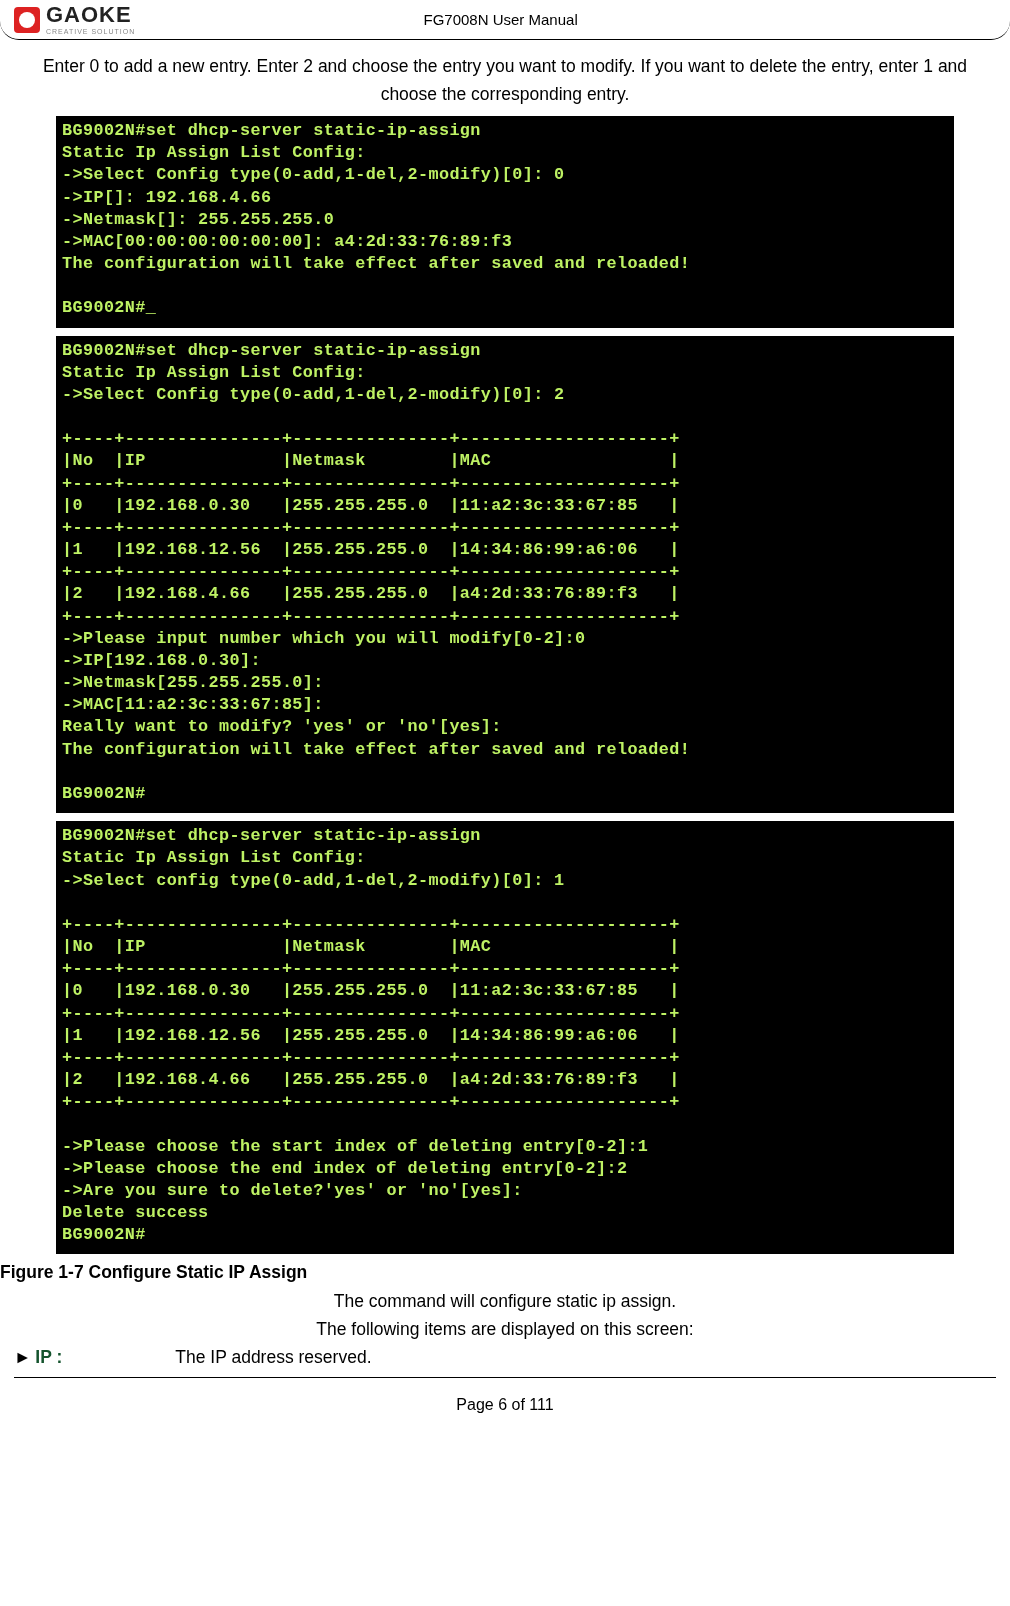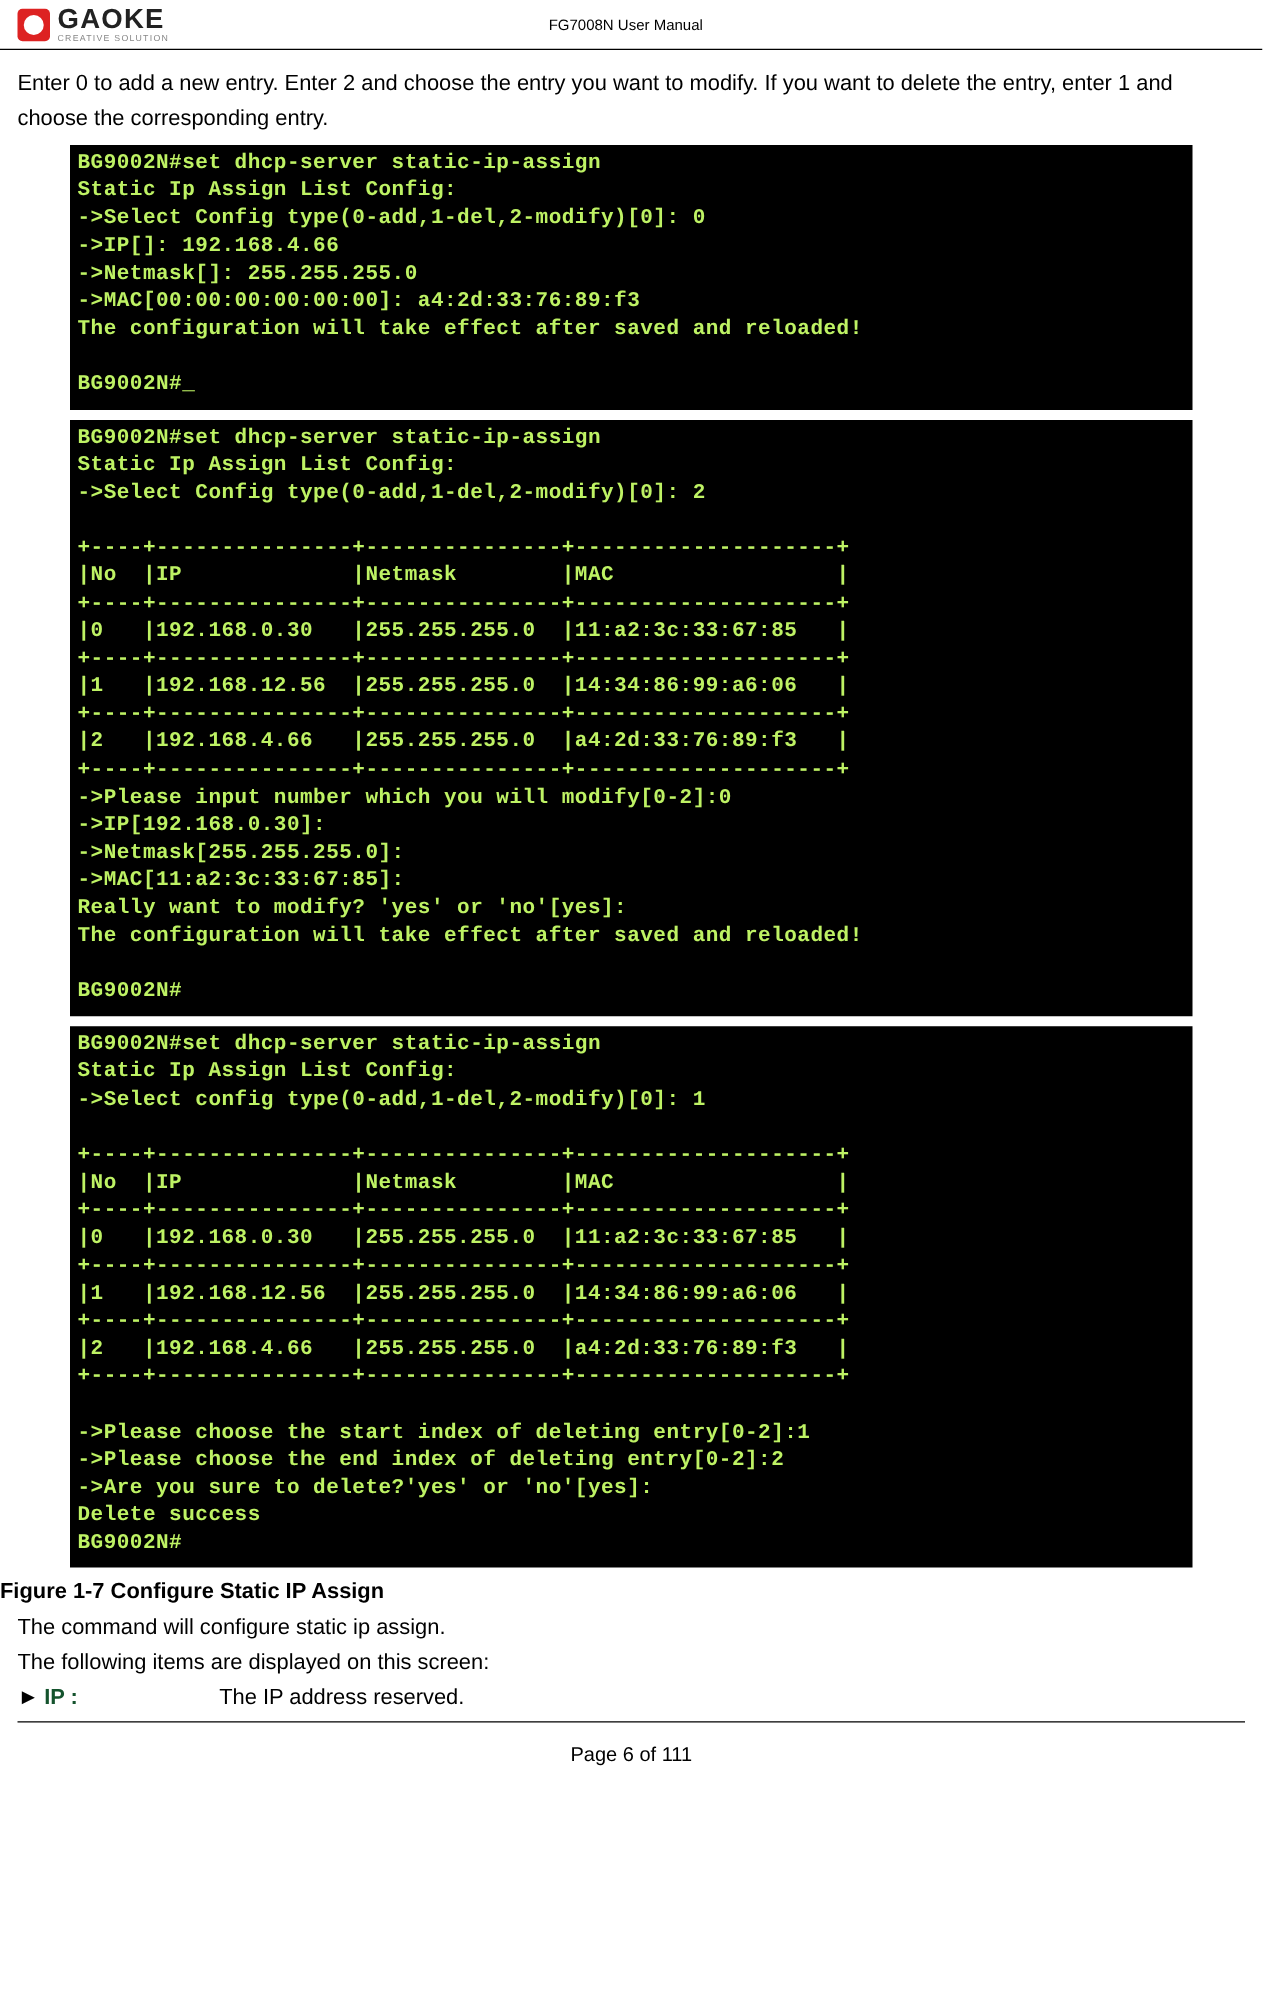--- a/index.html
+++ b/index.html
@@ -7,20 +7,21 @@
       margin: 0;
       padding: 0;
       width: 1010px;
       background: #fff;
     }
     .header-row {
       display: flex;
       align-items: center;
       border-bottom: 1px solid #000;
       padding: 4px 14px 4px 14px;
+      border-radius: 19px;
     }
     .logo-block {
       display: flex;
       align-items: center;
     }
     .logo-img {
       width: 26px;
       height: 26px;
       background: #d22;
       border-radius: 4px;
@@ -45,26 +46,27 @@
     }
     .logo-sub {
       font-size: 7px;
       letter-spacing: 1px;
       color: #888;
       margin-top: 2px;
     }
     .doc-title {
       flex: 1;
       text-align: center;
-      font-size: 12px;
+      font-size: 15px;
     }
     .body-text {
       padding: 12px 14px 0 14px;
       font-size: 17.5px;
       line-height: 1.6;
+      text-align: center;
     }
     .terminal-wrap {
       padding: 0 56px;
     }
     .terminal {
       background: #000;
       color: #bef264;
       font-family: "Courier New", monospace;
       font-size: 16.8px;
       line-height: 1.32;

